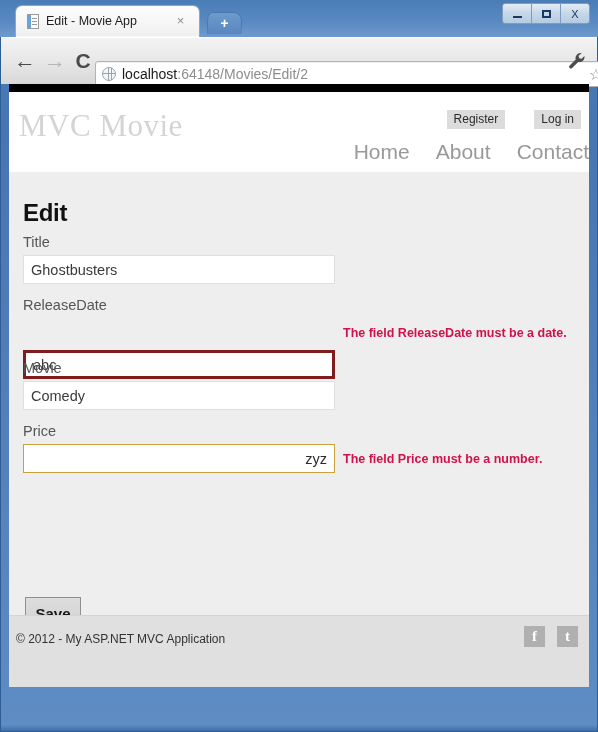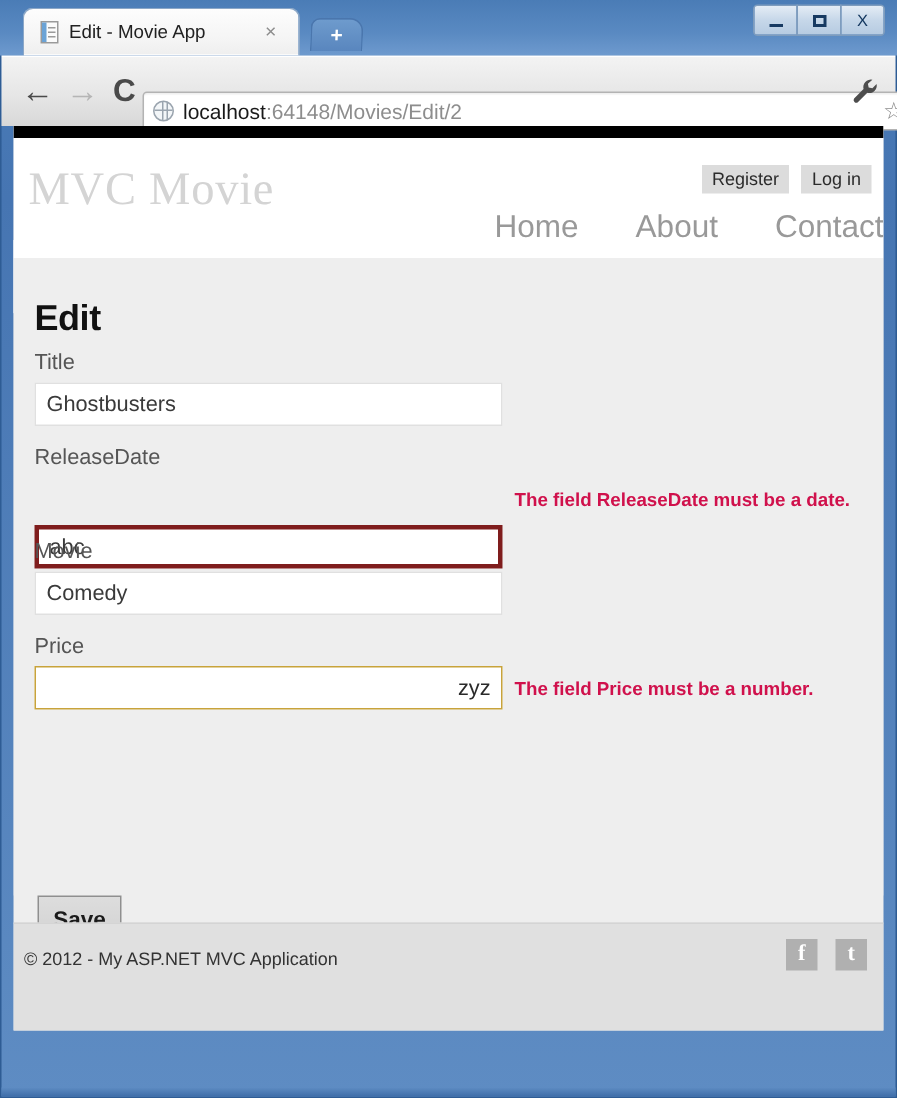--- a/index.html
+++ b/index.html
@@ -269,37 +269,37 @@
     font-family: "Liberation Serif", serif;
     font-size: 31px;
     color: #d4d4d4;
     letter-spacing: 0.5px;
     white-space: nowrap;
   }
   .auth {
     position: absolute;
     right: 8px; top: 18px;
     display: flex;
-    gap: 8px;
+    gap: 29px;
     align-items: flex-end;
   }
   .auth a {
     display: inline-block;
     background: #dcdcdc;
     color: #2b2b2b;
     font-size: 12px;
     padding: 2px 7px 3px 7px;
     text-decoration: none;
     line-height: 14px;
   }
   .nav {
     position: absolute;
     right: 0px; top: 48px;
     display: flex;
-    gap: 38px;
+    gap: 26px;
     white-space: nowrap;
     margin-left: 37px;
   }
   .nav a {
     font-size: 21px;
     color: #999999;
     text-decoration: none;
   }
 
   

